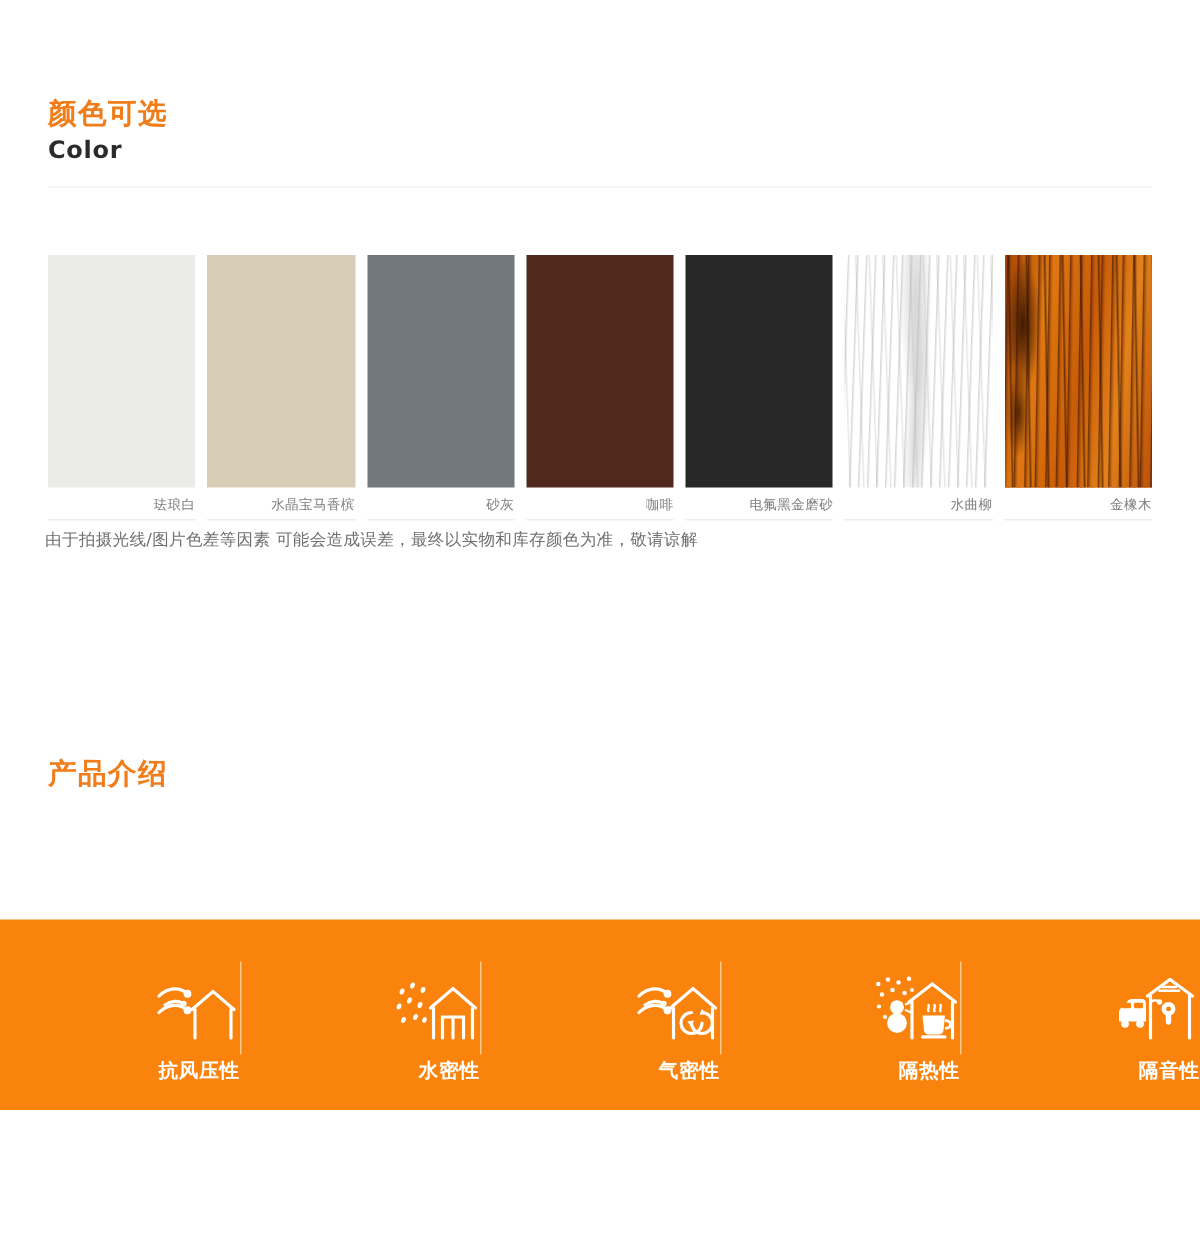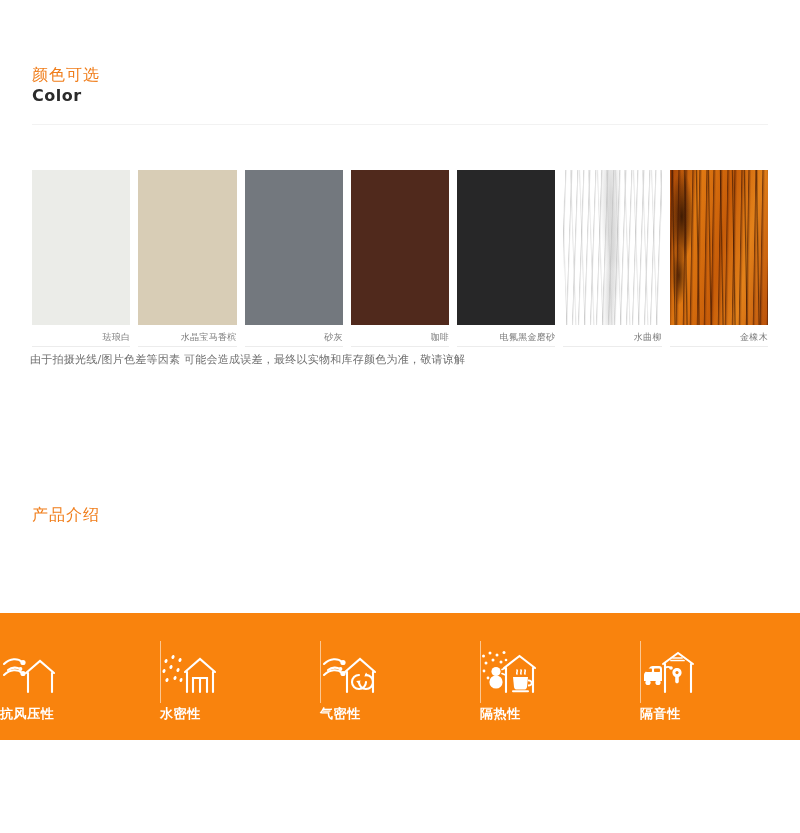--- a/index.html
+++ b/index.html
@@ -8,22 +8,22 @@
     height: 833px;
     background: #ffffff;
     font-family: "DejaVu Sans", "Liberation Sans", sans-serif;
     overflow: hidden;
   }
   .page { position: relative; width: 800px; height: 833px; background:#fff; }
 
   
   .section-head { position: absolute; left: 32px; }
   .head-cn {
-    font-size: 16px;
-    font-weight: normal;
+    font-size: 19px;
+    font-weight: bold;
     color: #f07d1a;
     letter-spacing: 1px;
     line-height: 1.15;
     white-space: nowrap;
   }
   .head-en {
     font-size: 16px;
     font-weight: bold;
     color: #2b2b2b;
     letter-spacing: 0.5px;
@@ -139,21 +139,21 @@
     height: 127px;
     background: #f9830d;
     display: flex;
     align-items: center;
   }
   .feature-cell {
     flex: 1 1 0;
     height: 100%;
     display: flex;
     flex-direction: column;
-    align-items: flex-start;
+    align-items: flex-end;
     justify-content: center;
     position: relative;
     padding-top: 16px;
   }
   .feature-cell + .feature-cell::before {
     content: "";
     position: absolute;
     left: 0;
     top: 28px;
     height: 62px;

